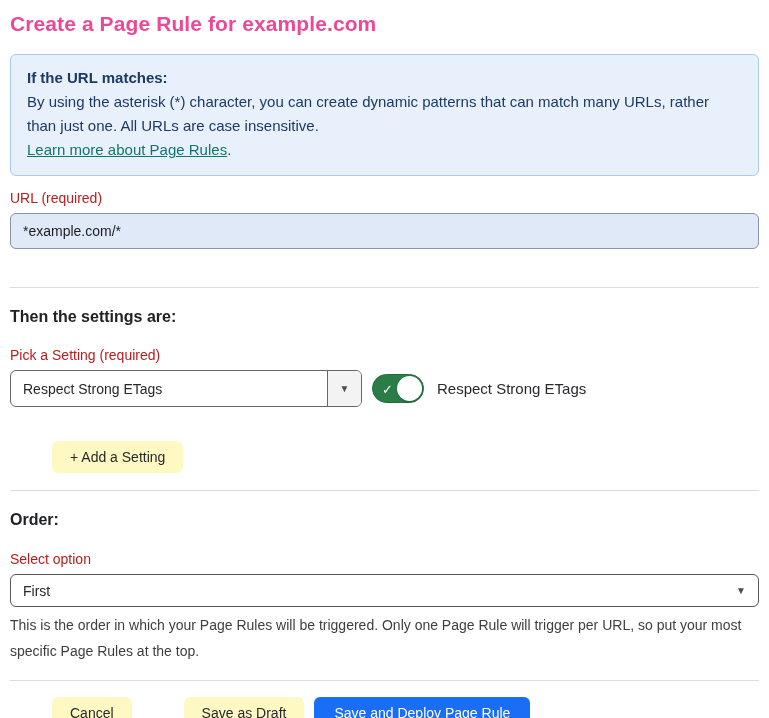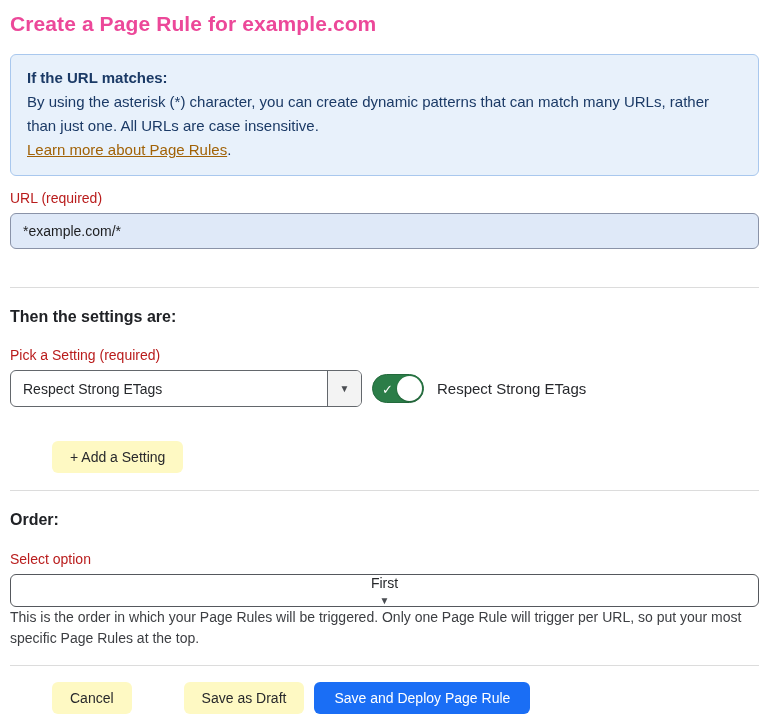--- a/index.html
+++ b/index.html
@@ -25,21 +25,21 @@
     background: #e8f1fb;
     border: 1px solid #a9c8ee;
     border-radius: 6px;
     padding: 11px 16px 13px 16px;
     color: #1b3a66;
     font-size: 15px;
     line-height: 24px;
     margin-bottom: 14px;
   }
   .info-heading { font-weight: 700; }
-  .info-link { color: #a16207; text-decoration: underline; cursor: pointer; }
+  .info-link { color: #0f766e; text-decoration: underline; cursor: pointer; }
   .info-link-suffix { color: #1b3a66; }
 
   .field-label {
     display: block;
     font-size: 14px;
     color: #b91c1c;
     margin-bottom: 7px;
   }
 
   .url-input {
@@ -167,26 +167,26 @@
     justify-content: space-between;
     width: 100%;
     height: 33px;
     background: #ffffff;
     border: 1px solid #55585d;
     border-radius: 6px;
     padding: 0 12px;
     font-size: 14px;
     color: #26282b;
     cursor: pointer;
-    flex-direction: column;
   }
 
   .help-text {
-    font-size: 14px;
-    line-height: 21px;
+    margin-top: 5px;
+    font-size: 14px;
+    line-height: 26px;
     color: #3c3e42;
   }
 
   .footer {
     display: flex;
     align-items: center;
     gap: 10px;
     margin-top: 16px;
   }
 </style>

